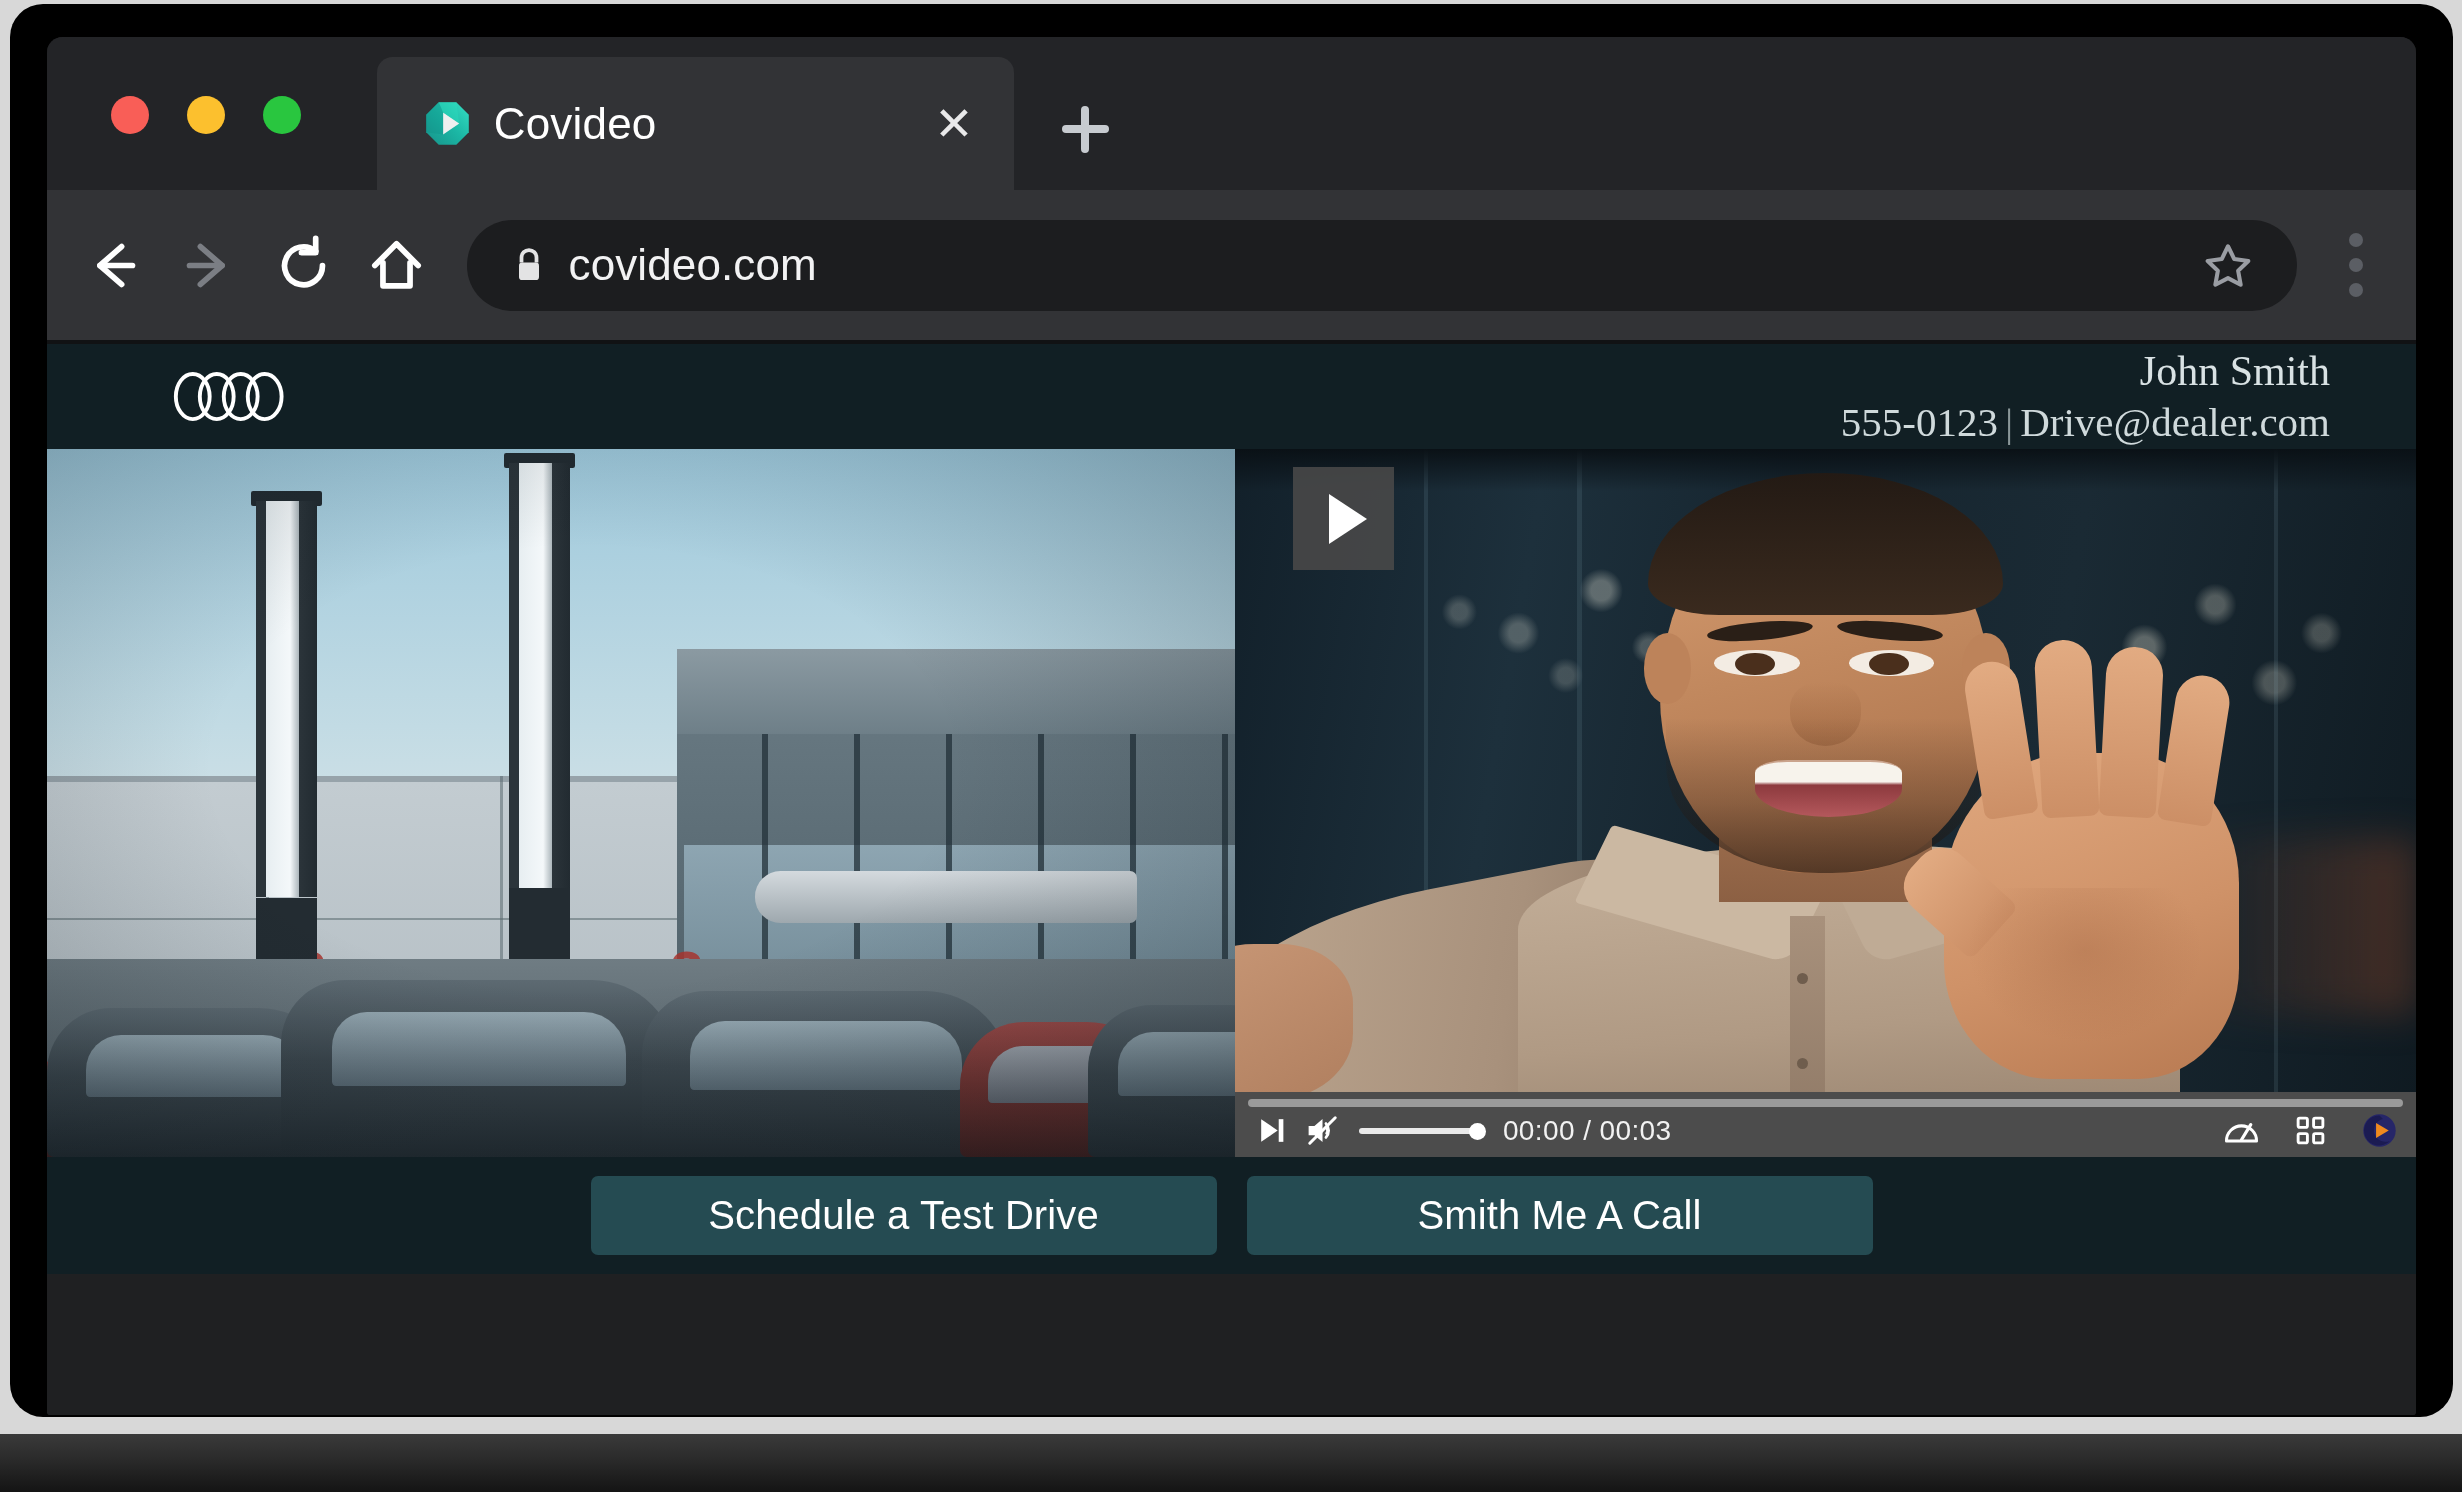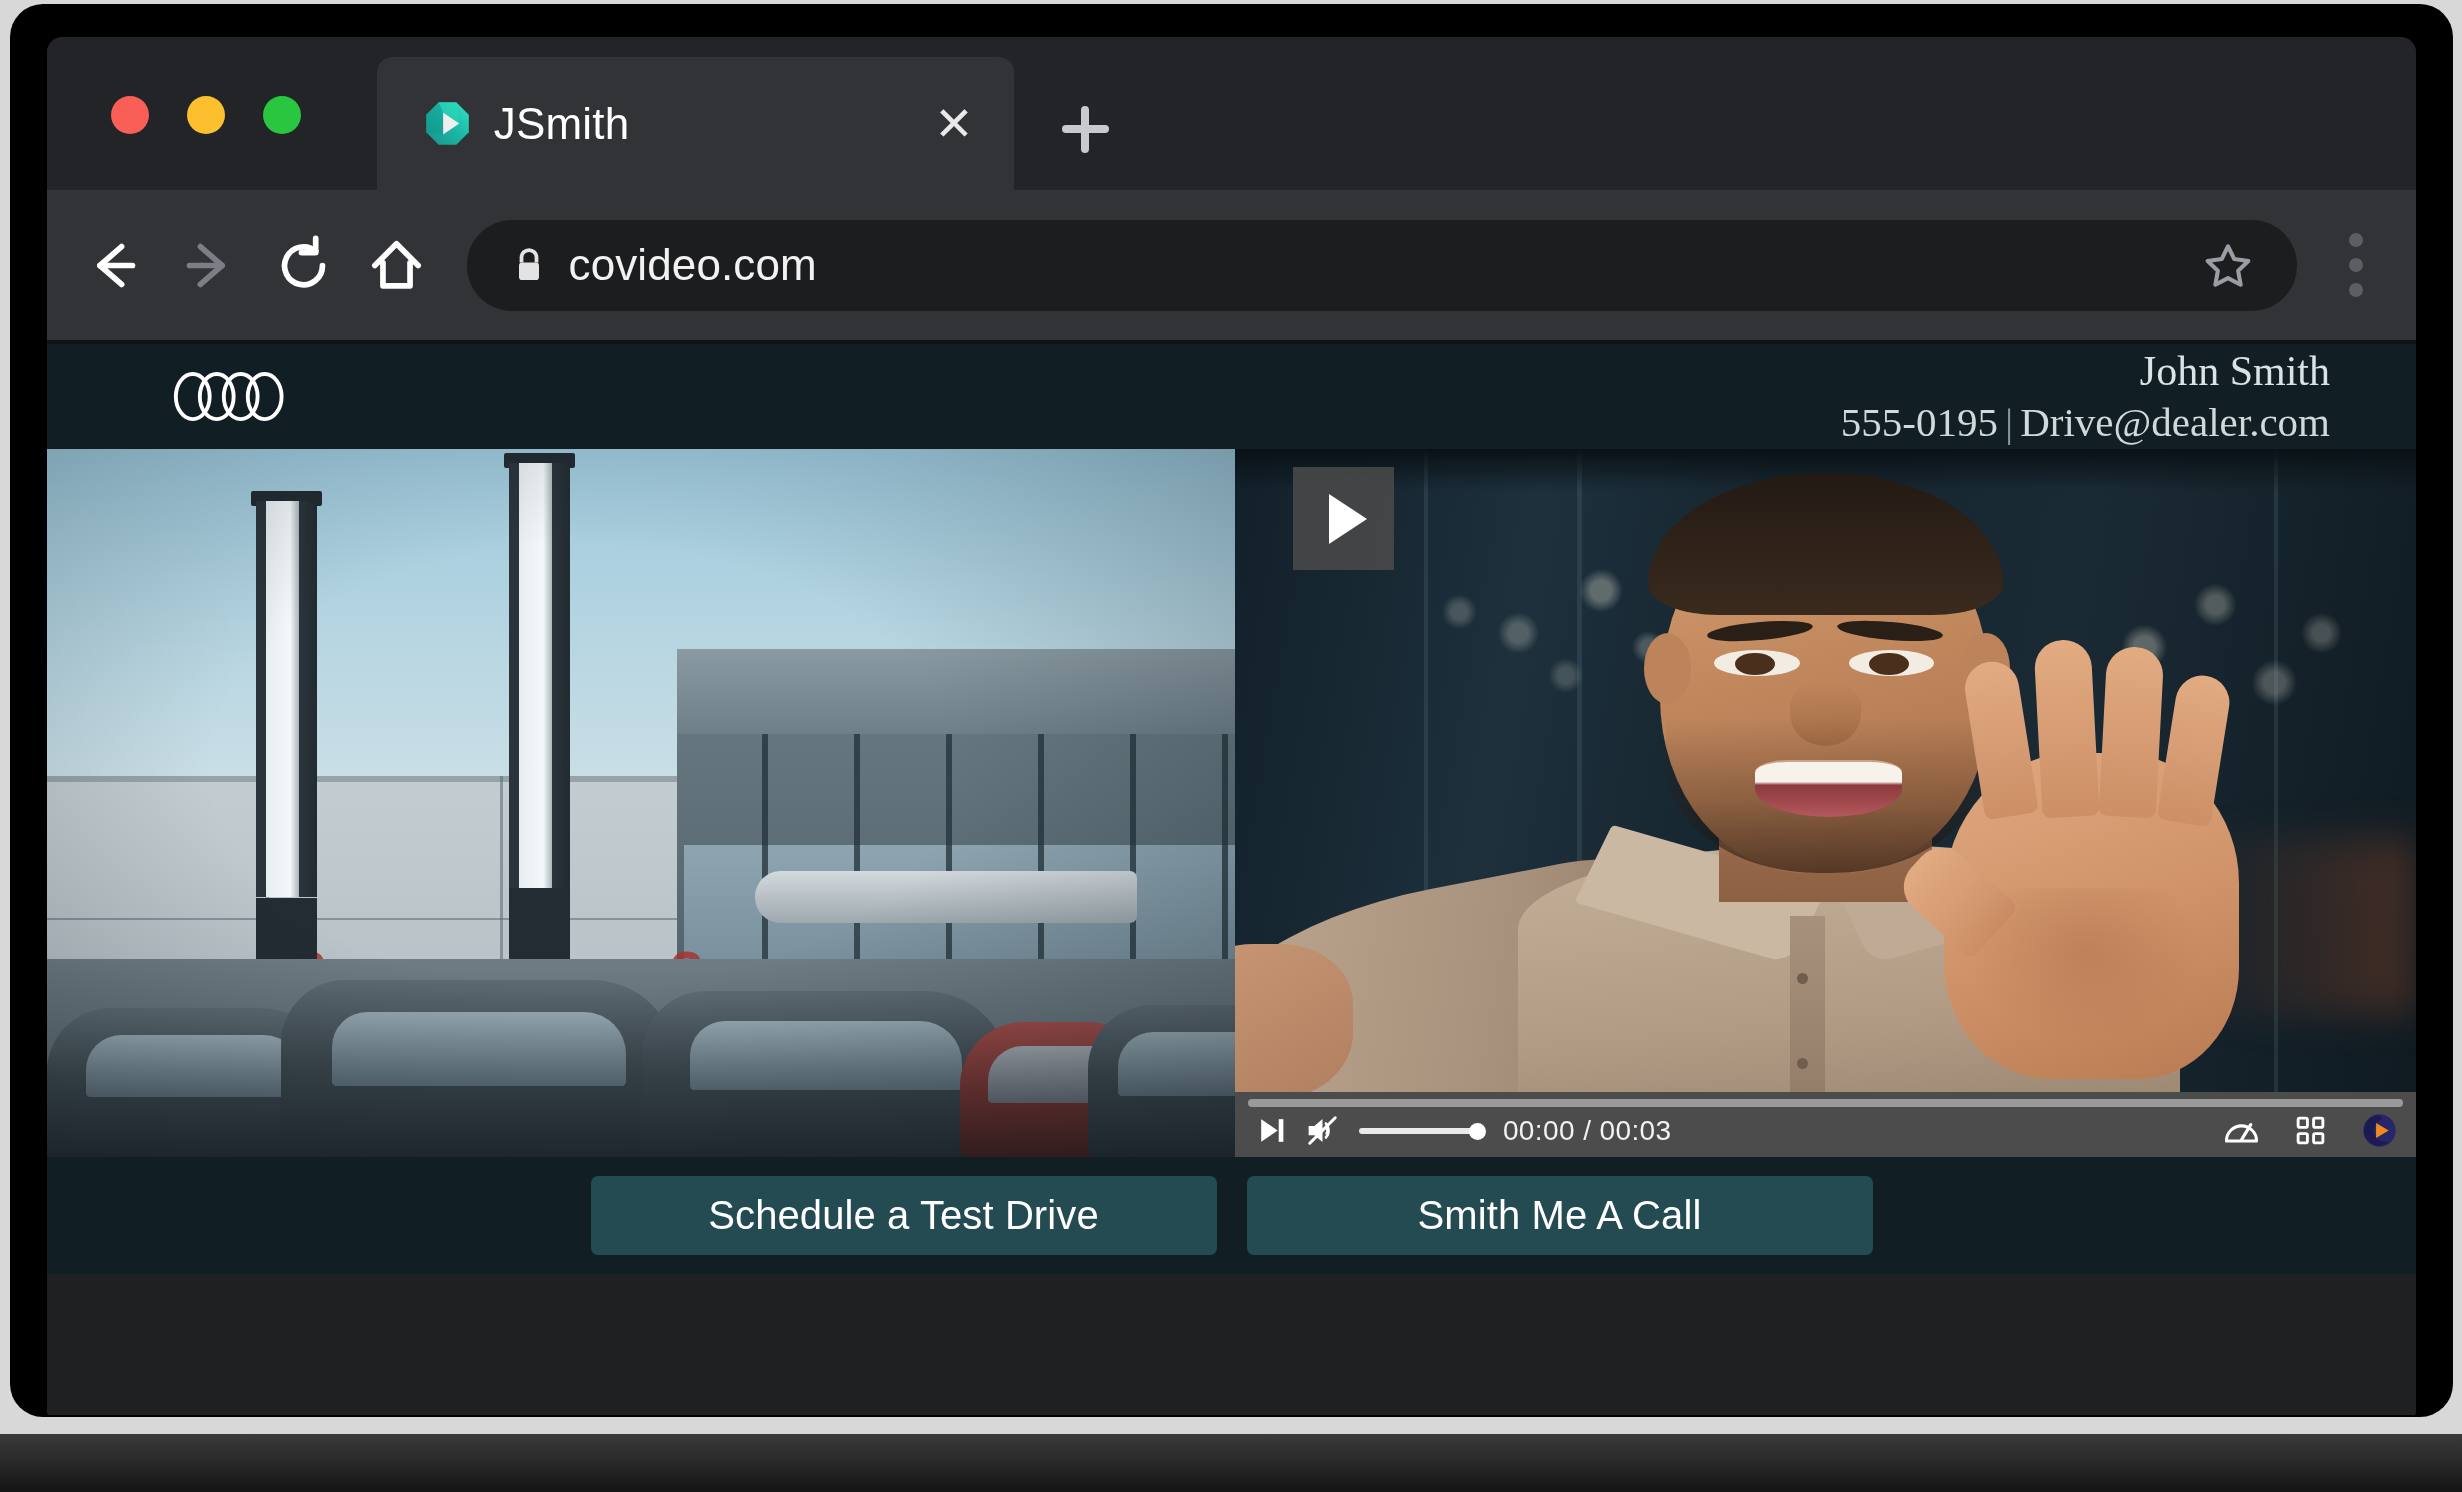--- a/index.html
+++ b/index.html
@@ -303,21 +303,21 @@
                 <stop offset="1" stop-color="#35e0c4"></stop>
               </linearGradient>
             </defs>
             <polygon points="20,3 44,3 61,20 61,44 44,61 20,61 3,44 3,20" fill="url(#cvg)"></polygon>
             <polygon points="26,17 48,32 26,47" fill="#ffffff"></polygon>
             <polygon points="26,17 48,32 26,47" fill="#2e2f32" opacity="0.08"></polygon>
             <polygon points="20,3 44,3 48,32 26,17" fill="#2ddcbd" opacity="0.45"></polygon>
             <polygon points="3,20 20,3 26,17 26,47 3,44" fill="#0e8f86" opacity="0.35"></polygon>
           </svg>
         </span>
-        <span class="tabtitle">JSmith</span>
+        <span class="tabtitle">Covideo</span>
         <span id="tab-close">✕</span>
       </div>
 
       <div id="newtab">
         <span class="plus-h"></span>
         <span class="plus-v"></span>
       </div>
     </div>
 
     <div id="toolbar">
@@ -382,21 +382,21 @@
               <ellipse cx="33" cy="39" rx="24" ry="32"></ellipse>
               <ellipse cx="67" cy="39" rx="24" ry="32"></ellipse>
               <ellipse cx="101" cy="39" rx="24" ry="32"></ellipse>
               <ellipse cx="135" cy="39" rx="24" ry="32"></ellipse>
             </g>
           </svg>
         </span>
         <div id="contact">
           <div class="cname">John Smith</div>
           <div class="cline">
-            <span>555-0195</span><span class="csep">|</span><span>Drive@dealer.com</span>
+            <span>555-0123</span><span class="csep">|</span><span>Drive@dealer.com</span>
           </div>
         </div>
       </div>
 
       <div id="hero">
 
         <div id="dealer-photo">
           <div class="sky-haze"></div>
 
           <div class="bldg-right"></div>

